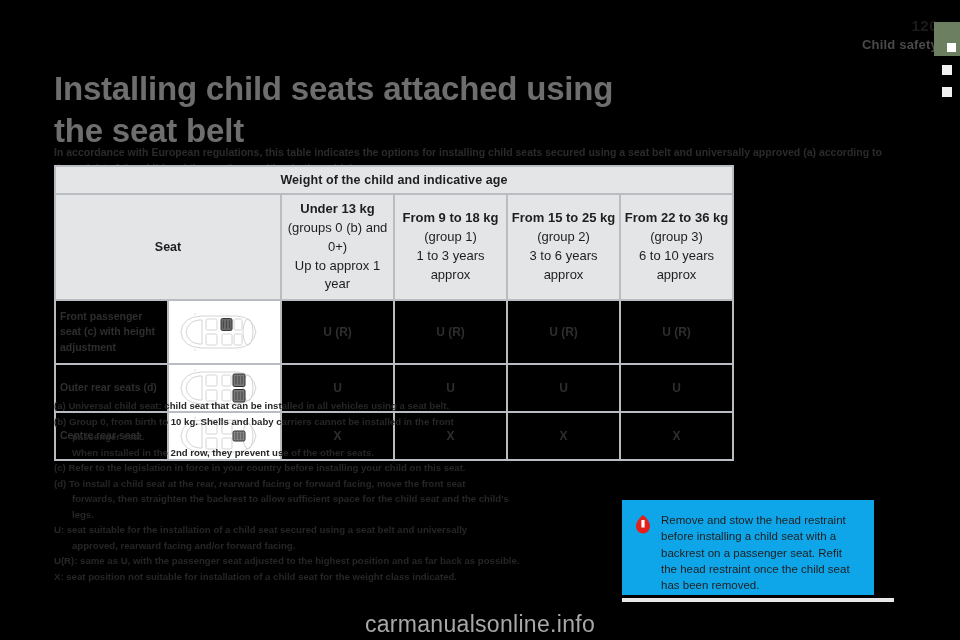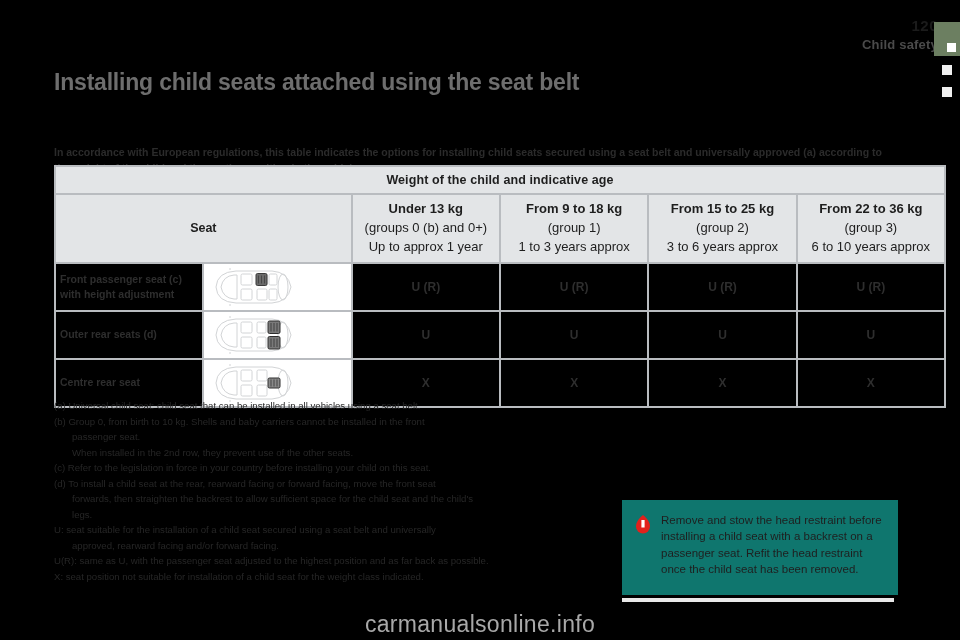--- a/index.html
+++ b/index.html
@@ -17,34 +17,34 @@
   .rh-sec { font-size: 13px; font-weight: bold; color: #4a4a4a; margin-top: 5px; letter-spacing: .2px; }
 
   .tabstack { position: absolute; top: 22px; right: 0; width: 26px; }
   .tab-green { width: 26px; height: 34px; background: #6c7f61; position: relative; }
   .tab-green .dot { position: absolute; right: 4px; bottom: 4px; width: 9px; height: 9px; background: #fff; }
   .tab-sm { width: 16px; height: 16px; background: #f0f0f0; margin: 6px 0 0 5px; border: 3px solid #000; }
 
   
   .title {
     position: absolute; left: 54px; top: 68px; width: 560px;
-    font-size: 23px; font-weight: bold; color: #6e6e6e;
+    font-size: 33px; font-weight: bold; color: #6e6e6e;
     line-height: 1.28; letter-spacing: -.2px;
   }
 
   
   .intro {
     position: absolute; left: 54px; top: 144px; width: 840px;
     font-size: 10.5px; font-weight: bold; color: #2b2b2b; line-height: 1.55;
   }
 
   
   table.seats {
     position: absolute; left: 54px; top: 165px;
-    width: 892px; border-collapse: collapse;
+    width: 680px; border-collapse: collapse;
     table-layout: fixed;
   }
   table.seats td, table.seats th { border: 2px solid #b9bcc0; }
   .hdr-top {
     background: #e3e5e7; color: #1e1e1e;
     font-size: 12.5px; font-weight: bold; text-align: center;
     height: 28px; letter-spacing: .1px;
   }
   .hdr-seat {
     background: #e3e5e7; color: #1e1e1e;
@@ -64,29 +64,29 @@
   .row-pic { background: #fff; width: 95px; padding: 3px 4px; vertical-align: middle; text-align: center; }
   .cellval {
     background: #000; color: #2e2e2e; text-align: center; vertical-align: middle;
     font-size: 12px; font-weight: bold; height: 46px;
   }
   svg.carpic { display: block; width: 88px; height: 40px; }
 
   
   .notes {
     position: absolute; left: 54px; top: 398px; width: 560px;
-    font-size: 9.6px; font-weight: normal; color: #262626; line-height: 1.62;
+    font-size: 9.6px; font-weight: bold; color: #262626; line-height: 1.62;
   }
   .notes .n { display: block; }
   .notes .ind { display: block; padding-left: 18px; }
 
   
   .warn {
-    position: absolute; left: 622px; top: 500px; width: 276px; height: 95px;
-    background: #0f766e; display: flex; gap: 10px; padding: 12px 14px 10px 13px;
+    position: absolute; left: 622px; top: 500px; width: 252px; height: 95px;
+    background: #0ea5e9; display: flex; gap: 10px; padding: 12px 14px 10px 13px;
   }
   .warn-txt { font-size: 11.5px; color: #1f1f1f; line-height: 1.42; }
   .warn-ico { flex: 0 0 auto; width: 16px; height: 20px; margin-top: 2px; }
 
   
   .wm {
     position: absolute; left: 0; bottom: 2px; width: 960px;
     text-align: center; font-size: 23px; color: #a8a8a8; letter-spacing: .3px; margin-top: 23px;
   }
   .wmbar { position: absolute; left: 622px; bottom: 38px; width: 272px; height: 4px; background: #e8e8e8; }

